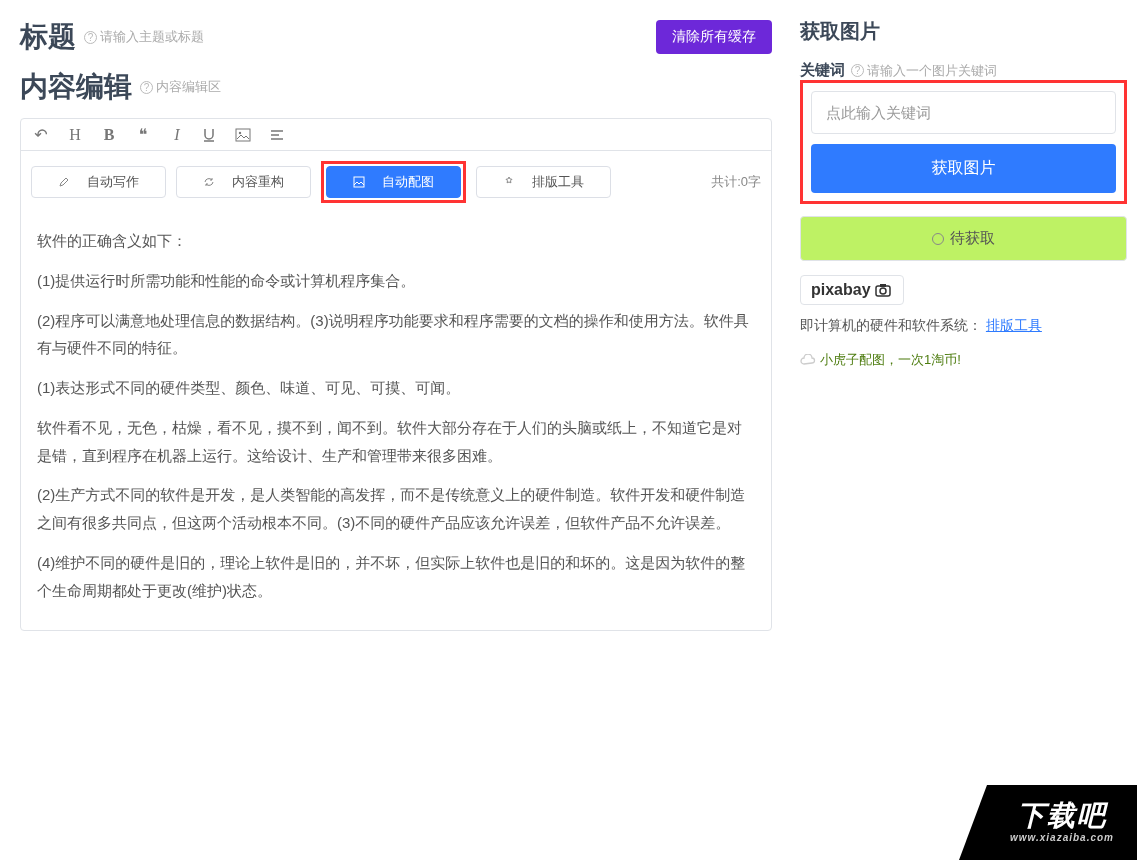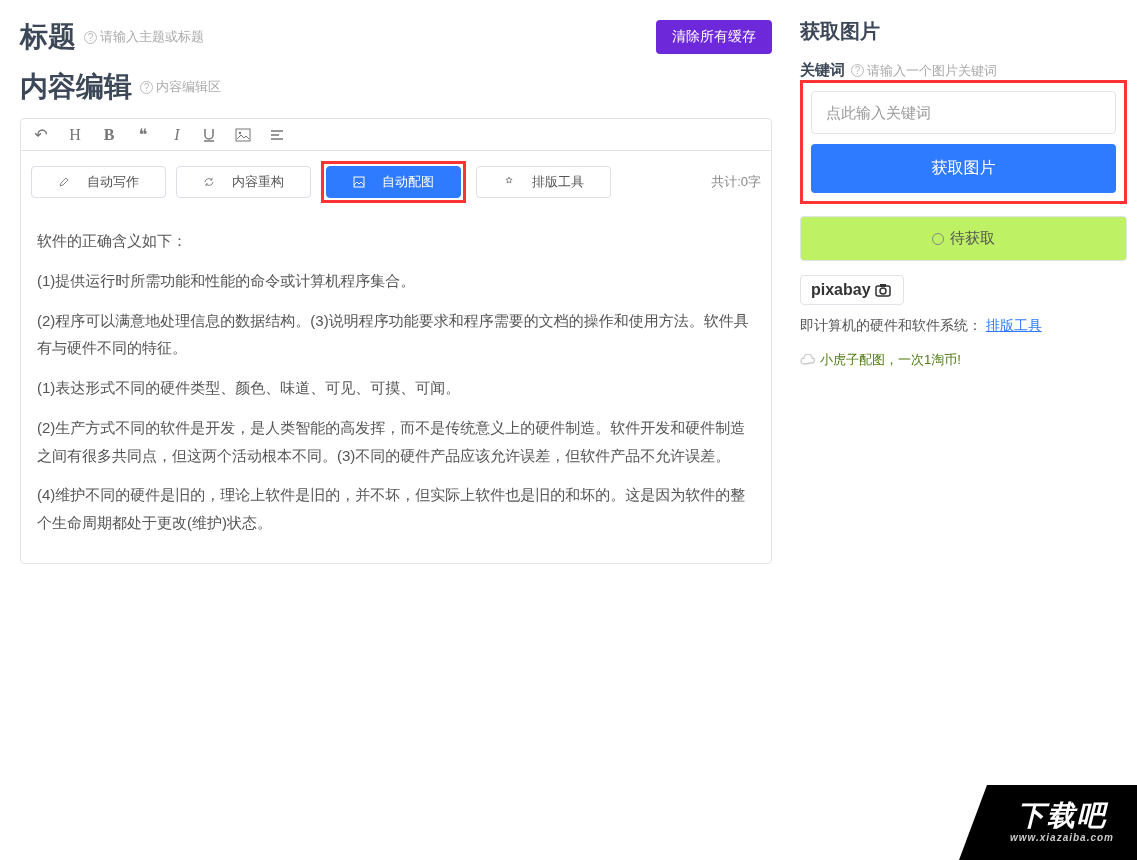--- a/index.html
+++ b/index.html
@@ -135,20 +135,21 @@
           <span>排版工具</span>
         </button>
         <span class="counter">共计:0字</span>
       </div>
 
       <div class="editor-body" id="editor-body">
           <p>软件的正确含义如下：</p>
           <p>(1)提供运行时所需功能和性能的命令或计算机程序集合。</p>
           <p>(2)程序可以满意地处理信息的数据结构。(3)说明程序功能要求和程序需要的文档的操作和使用方法。软件具有与硬件不同的特征。</p>
           <p>(1)表达形式不同的硬件类型、颜色、味道、可见、可摸、可闻。</p>
+          <p>软件看不见，无色，枯燥，看不见，摸不到，闻不到。软件大部分存在于人们的头脑或纸上，不知道它是对是错，直到程序在机器上运行。这给设计、生产和管理带来很多困难。</p>
           <p>(2)生产方式不同的软件是开发，是人类智能的高发挥，而不是传统意义上的硬件制造。软件开发和硬件制造之间有很多共同点，但这两个活动根本不同。(3)不同的硬件产品应该允许误差，但软件产品不允许误差。</p>
           <p>(4)维护不同的硬件是旧的，理论上软件是旧的，并不坏，但实际上软件也是旧的和坏的。这是因为软件的整个生命周期都处于更改(维护)状态。</p>
         </div>
     </div>
   </div>
 
   <div class="sidebar">
     <div class="sb-title">获取图片</div>
     <div class="sb-sub">
       <span class="sb-sub-label">关键词</span>

